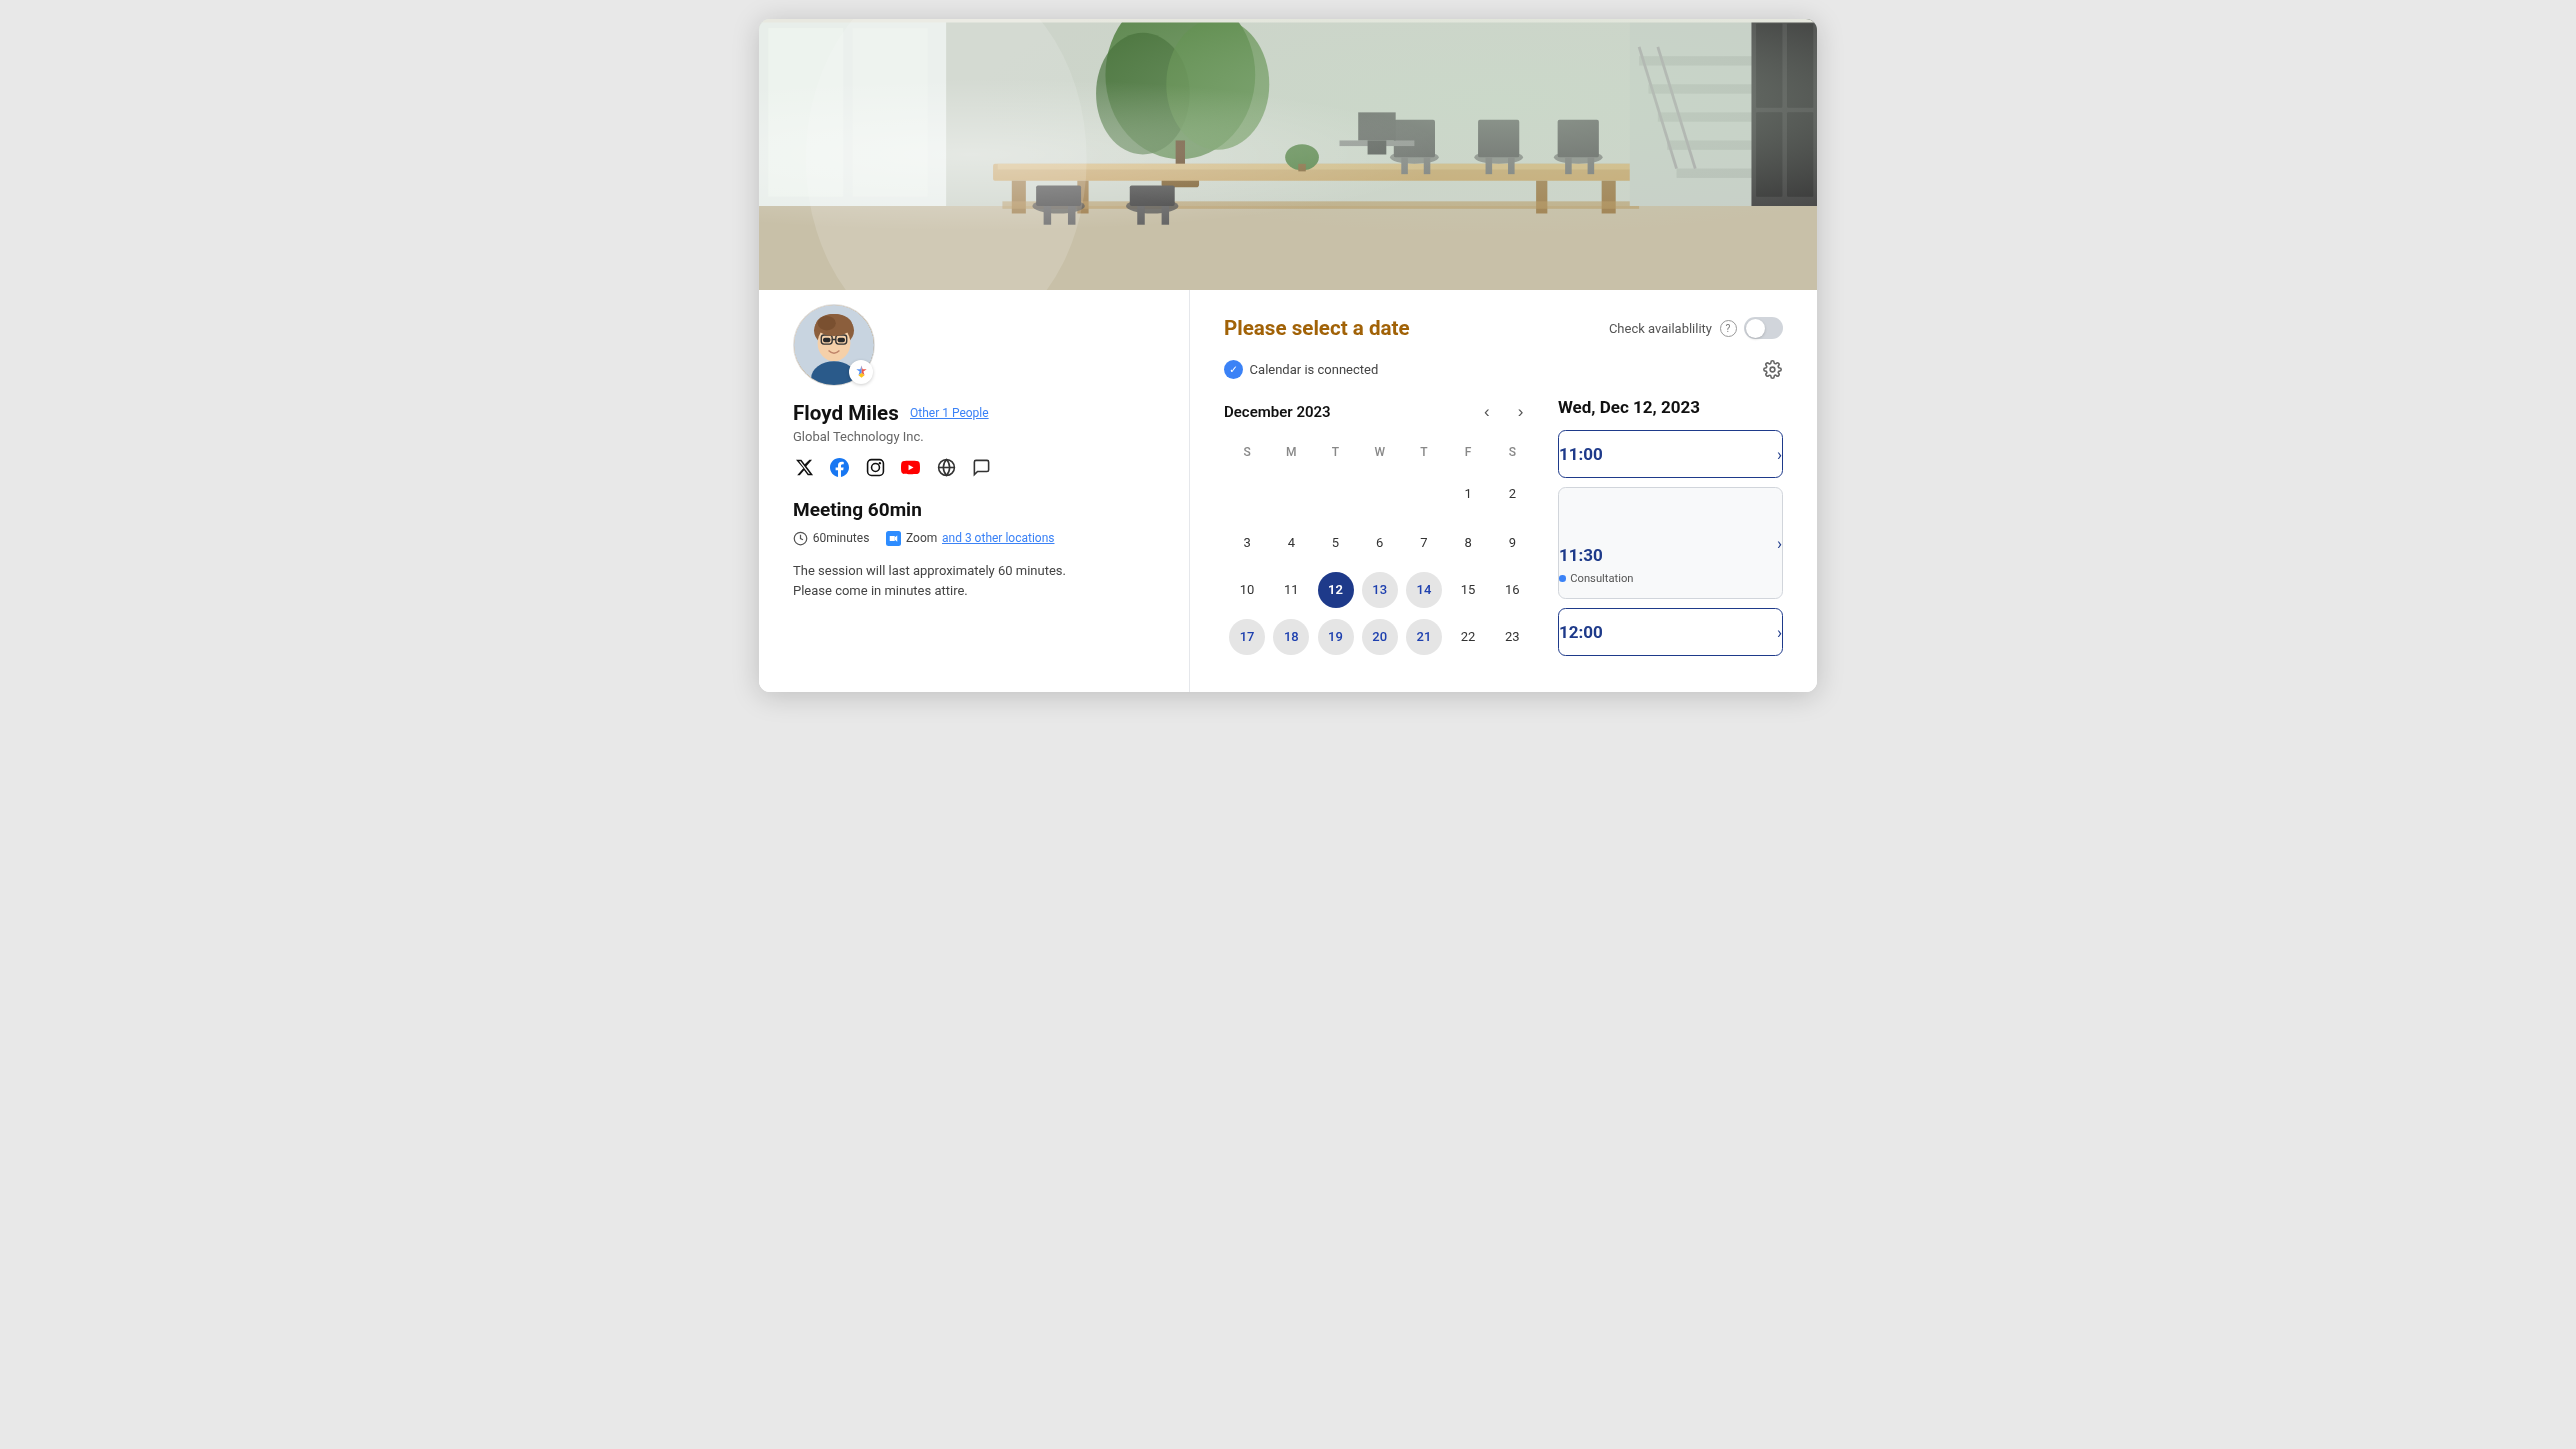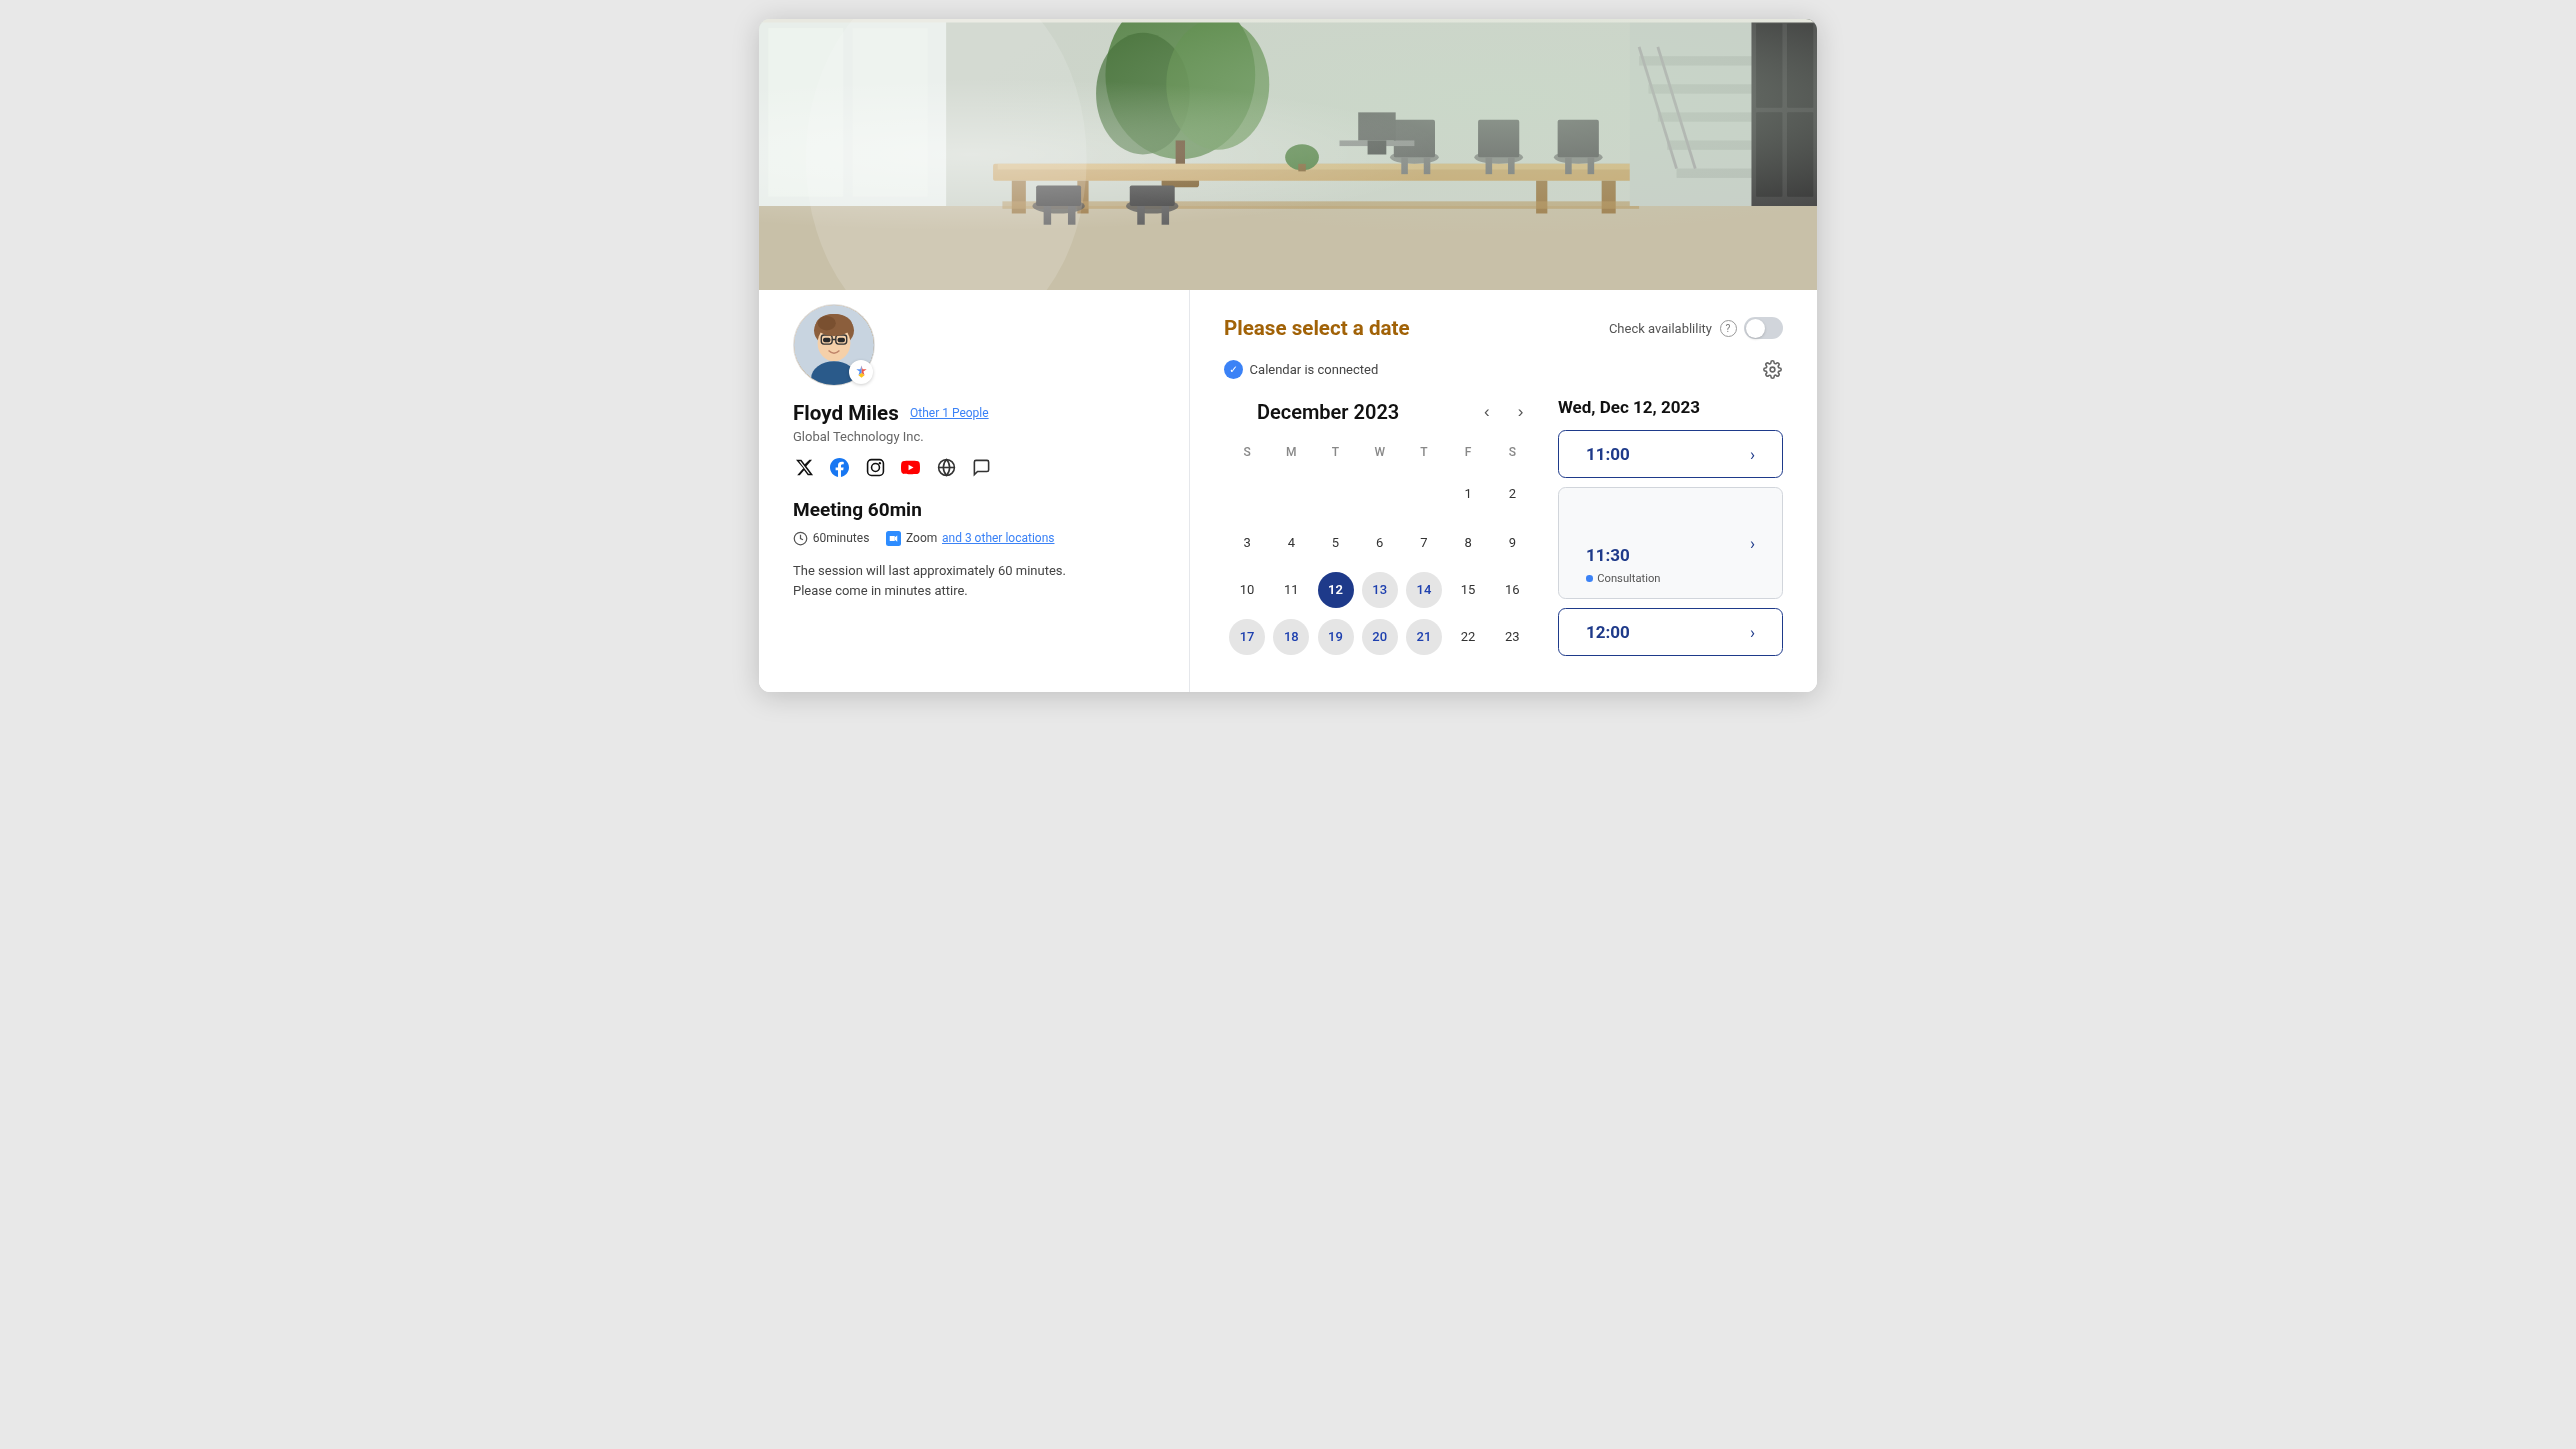--- a/index.html
+++ b/index.html
@@ -305,24 +305,23 @@
     }
 
     .calendar-nav {
       display: flex;
       align-items: center;
       justify-content: space-between;
       margin-bottom: 13px;
     }
 
     .calendar-month {
-      font-size: 20px;
+      font-size: 15px;
       font-weight: 600;
       color: #111;
-      margin-left: 33px;
     }
 
     .nav-btn {
       width: 30px;
       height: 30px;
       border: none;
       background: none;
       cursor: pointer;
       font-size: 17px;
       color: #555;
@@ -397,21 +396,21 @@
       flex: 1;
     }
 
     .time-col {
       width: 225px;
     }
 
     .time-slot {
       border: 1.9px solid #1e3a8a;
       border-radius: 7.5px;
-      padding: 13px 27px;
+      padding: 13px 0;
       margin-bottom: 9.4px;
       display: flex;
       align-items: center;
       justify-content: space-between;
       cursor: pointer;
     }
 
     .time-slot.consultation {
       background: #f8f9fa;
       border-color: #d1d5db;

